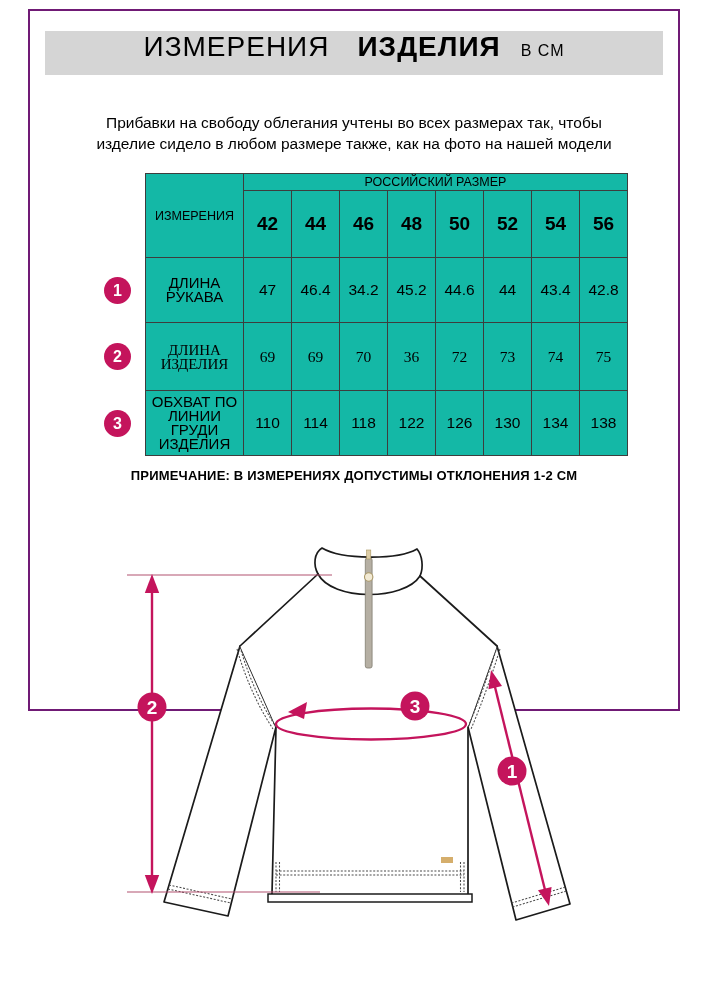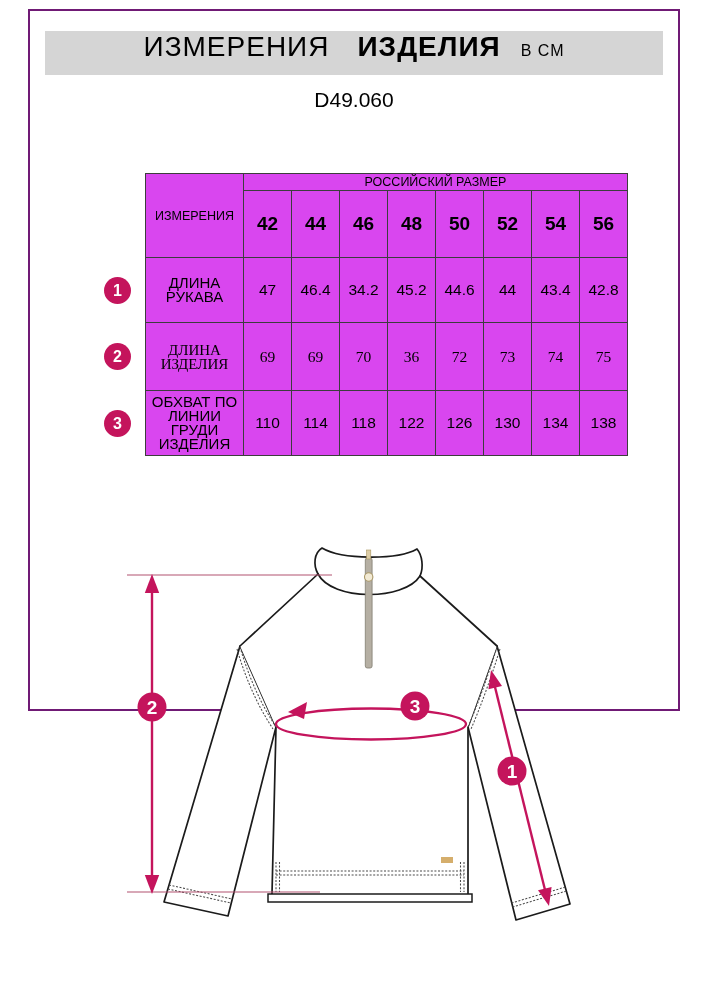--- a/index.html
+++ b/index.html
@@ -29,21 +29,21 @@
   .description{
     position:absolute;left:60px;right:60px;top:101px;text-align:center;
     font-size:15.5px;line-height:21px;
   }
 
   .size-table{
     position:absolute;left:115px;top:162px;border-collapse:collapse;table-layout:fixed;
   }
   .size-table td{
     border:1px solid #3d3d3d;text-align:center;vertical-align:middle;padding:0;
-    background:#d946ef;
+    background:#14b8a6;
   }
   .corner-cell{width:97px;font-size:12.5px;}
   .group-cell{height:16px;font-size:12.5px;}
   .size-cell{width:47px;height:66px;font-weight:bold;font-size:19px;}
   .row-sleeve td{height:64px;}
   .row-length td{height:67px;font-family:Liberation Serif, serif;}
   .row-chest td{height:64px;}
   .value-cell{font-size:15.5px;}
   .rowlabel-cell{font-size:15px;line-height:14px;white-space:pre-line;}
 
@@ -79,22 +79,22 @@
 
 <div class="page">
   <div class="frame">
 
     <div class="title-band">
       <span class="title-regular">ИЗМЕРЕНИЯ</span>
       <span class="title-bold">ИЗДЕЛИЯ</span>
       <span class="title-unit">В СМ</span>
     </div>
 
-    <div class="product-code">D49.060</div>
-
+
+    <div class="description">Прибавки на свободу облегания учтены во всех размерах так, чтобы изделие сидело в любом размере также, как на фото на нашей модели</div>
 
     <table class="size-table">
       <tbody>
           <tr>
         <td class="corner-cell" rowspan="2">ИЗМЕРЕНИЯ</td>
         <td class="group-cell" colspan="8">РОССИЙСКИЙ РАЗМЕР</td>
       </tr>
       <tr>
         <td class="size-cell">42</td>
         <td class="size-cell">44</td>
@@ -141,20 +141,21 @@
         <td class="value-cell">134</td>
         <td class="value-cell">138</td>
       </tr>
     </tbody>
       </table>
 
     <div class="marker marker-1">1</div>
     <div class="marker marker-2">2</div>
     <div class="marker marker-3">3</div>
 
+    <div class="note">ПРИМЕЧАНИЕ: В ИЗМЕРЕНИЯХ ДОПУСТИМЫ ОТКЛОНЕНИЯ 1-2 СМ</div>
   </div>
 
   <svg class="diagram-svg" width="707" height="1000" viewBox="0 0 707 1000">
 
     <g>
       <path class="sleeve" d="M240,646 L276,727 L228,916 L164,902 Z"></path>
       <path class="sleeve" d="M497,646 L468,727 L516,920 L570,904 Z"></path>
       <line class="stitch" x1="168" y1="889" x2="231" y2="903"></line>
       <line class="stitch" x1="169" y1="885" x2="232" y2="899"></line>
       <line class="stitch" x1="512.5" y1="907" x2="566.5" y2="891"></line>

